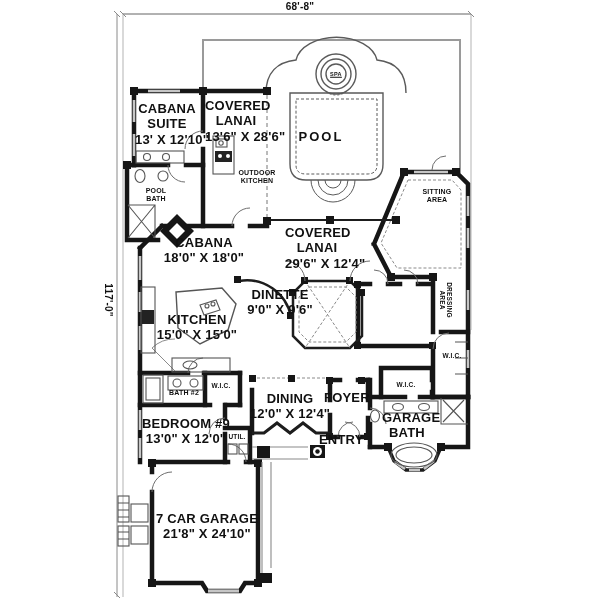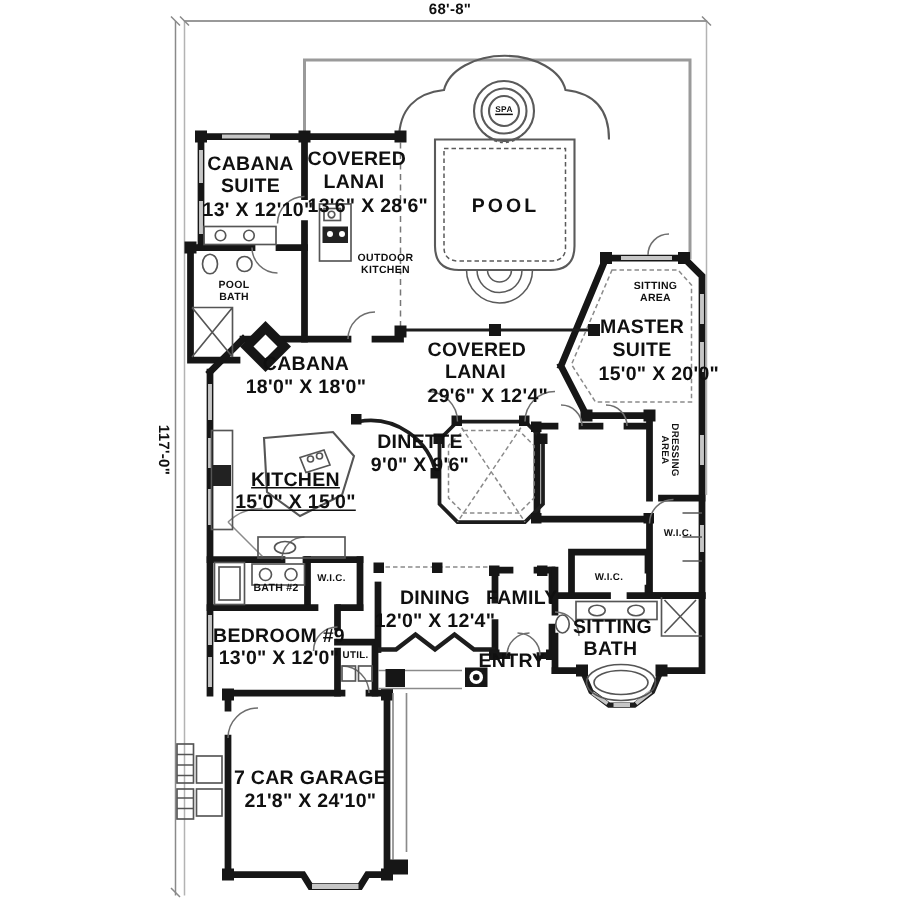--- a/index.html
+++ b/index.html
@@ -258,21 +258,21 @@
   <div class="lbl f10" style="left:300px;top:7px;">
       <span class="nm">68'-8"</span>
     </div>
   <div class="lbl f10 rot" style="left:108px;top:300px;">
       <span class="nm">117'-0"</span>
     </div>
 
   <div class="lbl spa" style="left:336px;top:74px;">
       <span class="nm">SPA</span>
     </div>
-  <div class="lbl pool" style="left:337px;top:137px;">
+  <div class="lbl pool" style="left:321px;top:137px;">
       <span class="nm">POOL</span>
     </div>
 
   <div class="lbl" style="left:167px;top:124px;width:64px;">
     <span class="nm">CABANA SUITE</span>
       <span class="sz">13' X 12'10"</span>
     </div>
 
   <div class="lbl" style="left:236px;top:121px;width:62px;">
     <span class="nm">COVERED LANAI</span>
@@ -294,33 +294,29 @@
 
   <div class="lbl" style="left:317px;top:248px;width:64px;">
     <span class="nm">COVERED LANAI</span>
       <span class="sz">29'6" X 12'4"</span>
     </div>
 
   <div class="lbl f7" style="left:437px;top:196px;width:42px;">
     <span class="nm">SITTING AREA</span>
     </div>
 
-  <div class="lbl" style="left:428px;top:233px;width:58px;">
-    <span class="nm">MASTER SUITE</span>
-      <span class="sz">15'0" X 20'0"</span>
-    </div>
 
   <div class="lbl" style="left:280px;top:302px;width:80px;">
     <span class="nm">DINETTE</span>
       <span class="sz">9'0" X 9'6"</span>
     </div>
 
 
 
-  <div class="lbl" style="left:197px;top:327px;width:86px;text-decoration:underline;">
+  <div class="lbl" style="left:197px;top:327px;width:86px;">
     <span class="nm">KITCHEN</span>
       <span class="sz">15'0" X 15'0"</span>
     </div>
 
   <div class="lbl f65 rot" style="left:446px;top:300px;width:44px;">
     <span class="nm">DRESSING AREA</span>
     </div>
 
   <div class="lbl f65" style="left:452px;top:356px;">
     <span class="nm">W.I.C.</span>
@@ -346,29 +342,29 @@
   <div class="lbl f65" style="left:237px;top:437px;">
     <span class="nm">UTIL.</span>
     </div>
 
   <div class="lbl" style="left:290px;top:406px;width:88px;">
     <span class="nm">DINING</span>
       <span class="sz">12'0" X 12'4"</span>
     </div>
 
   <div class="lbl" style="left:344px;top:398px;width:40px;">
-    <span class="nm">FAMILY</span>
+    <span class="nm">FOYER</span>
     </div>
 
   <div class="lbl" style="left:341px;top:440px;width:44px;">
     <span class="nm">ENTRY</span>
     </div>
 
   <div class="lbl" style="left:407px;top:425px;width:50px;">
-    <span class="nm">SITTING BATH</span>
+    <span class="nm">GARAGE BATH</span>
     </div>
 
   <div class="lbl" style="left:207px;top:526px;width:110px;">
     <span class="nm">7 CAR GARAGE</span>
       <span class="sz">21'8" X 24'10"</span>
     </div>
 
 </div>
 
 </body></html>

